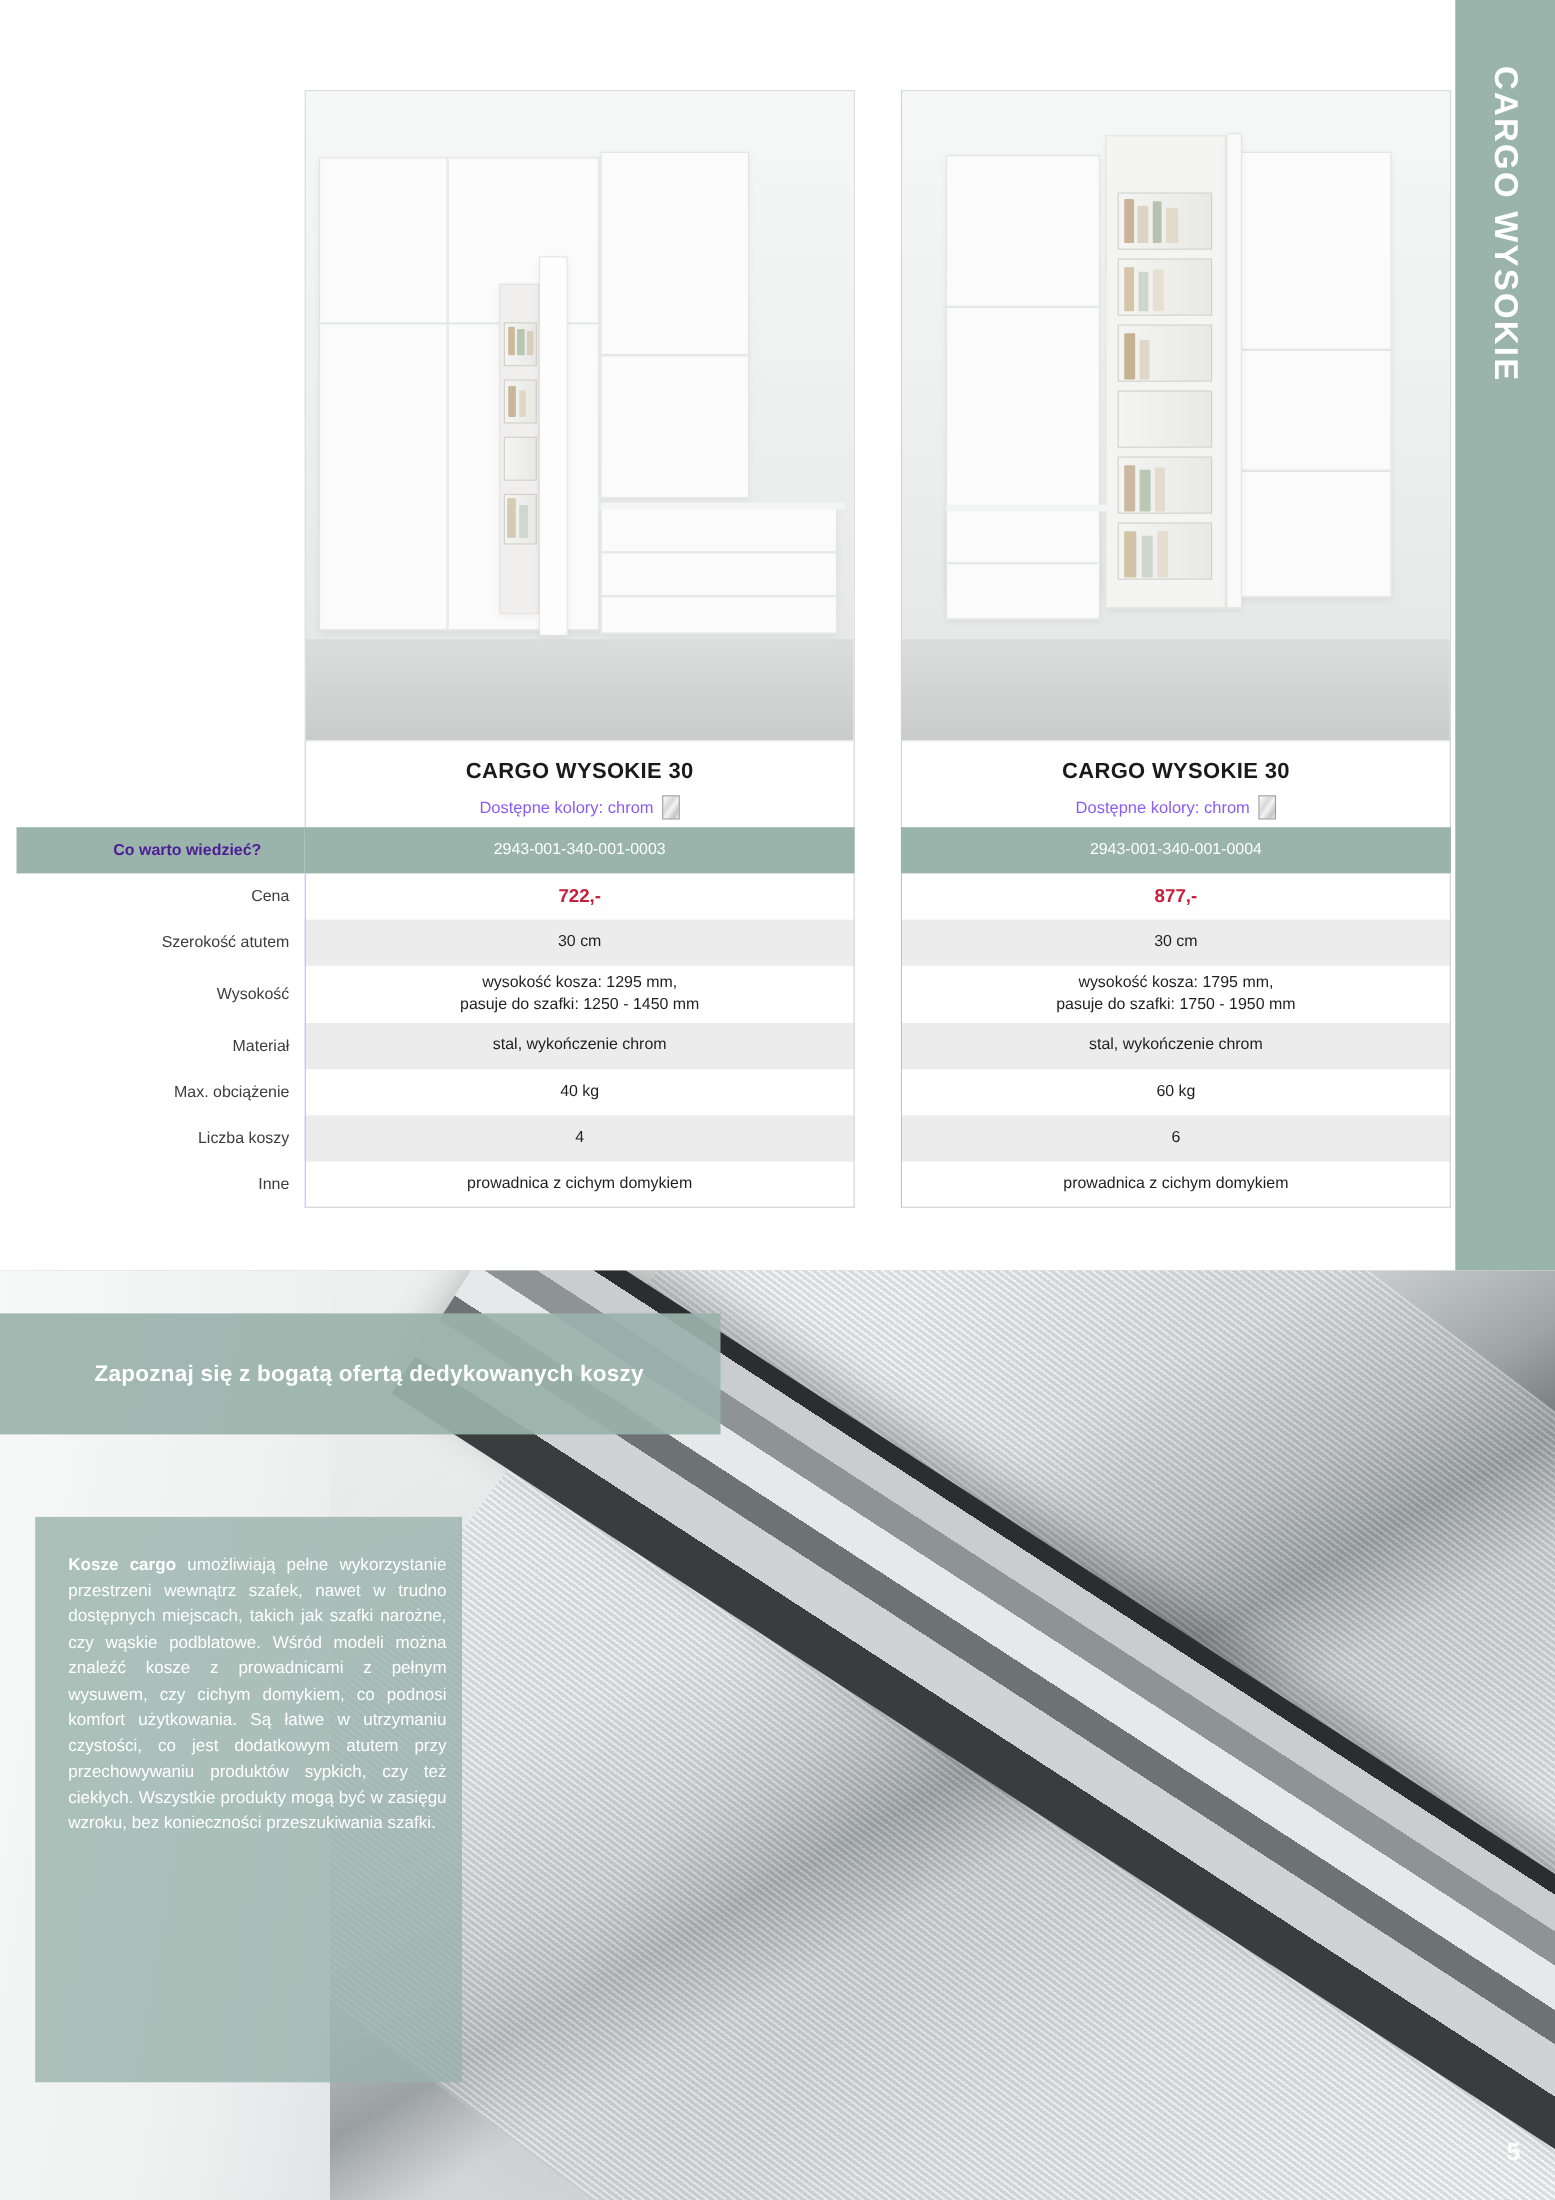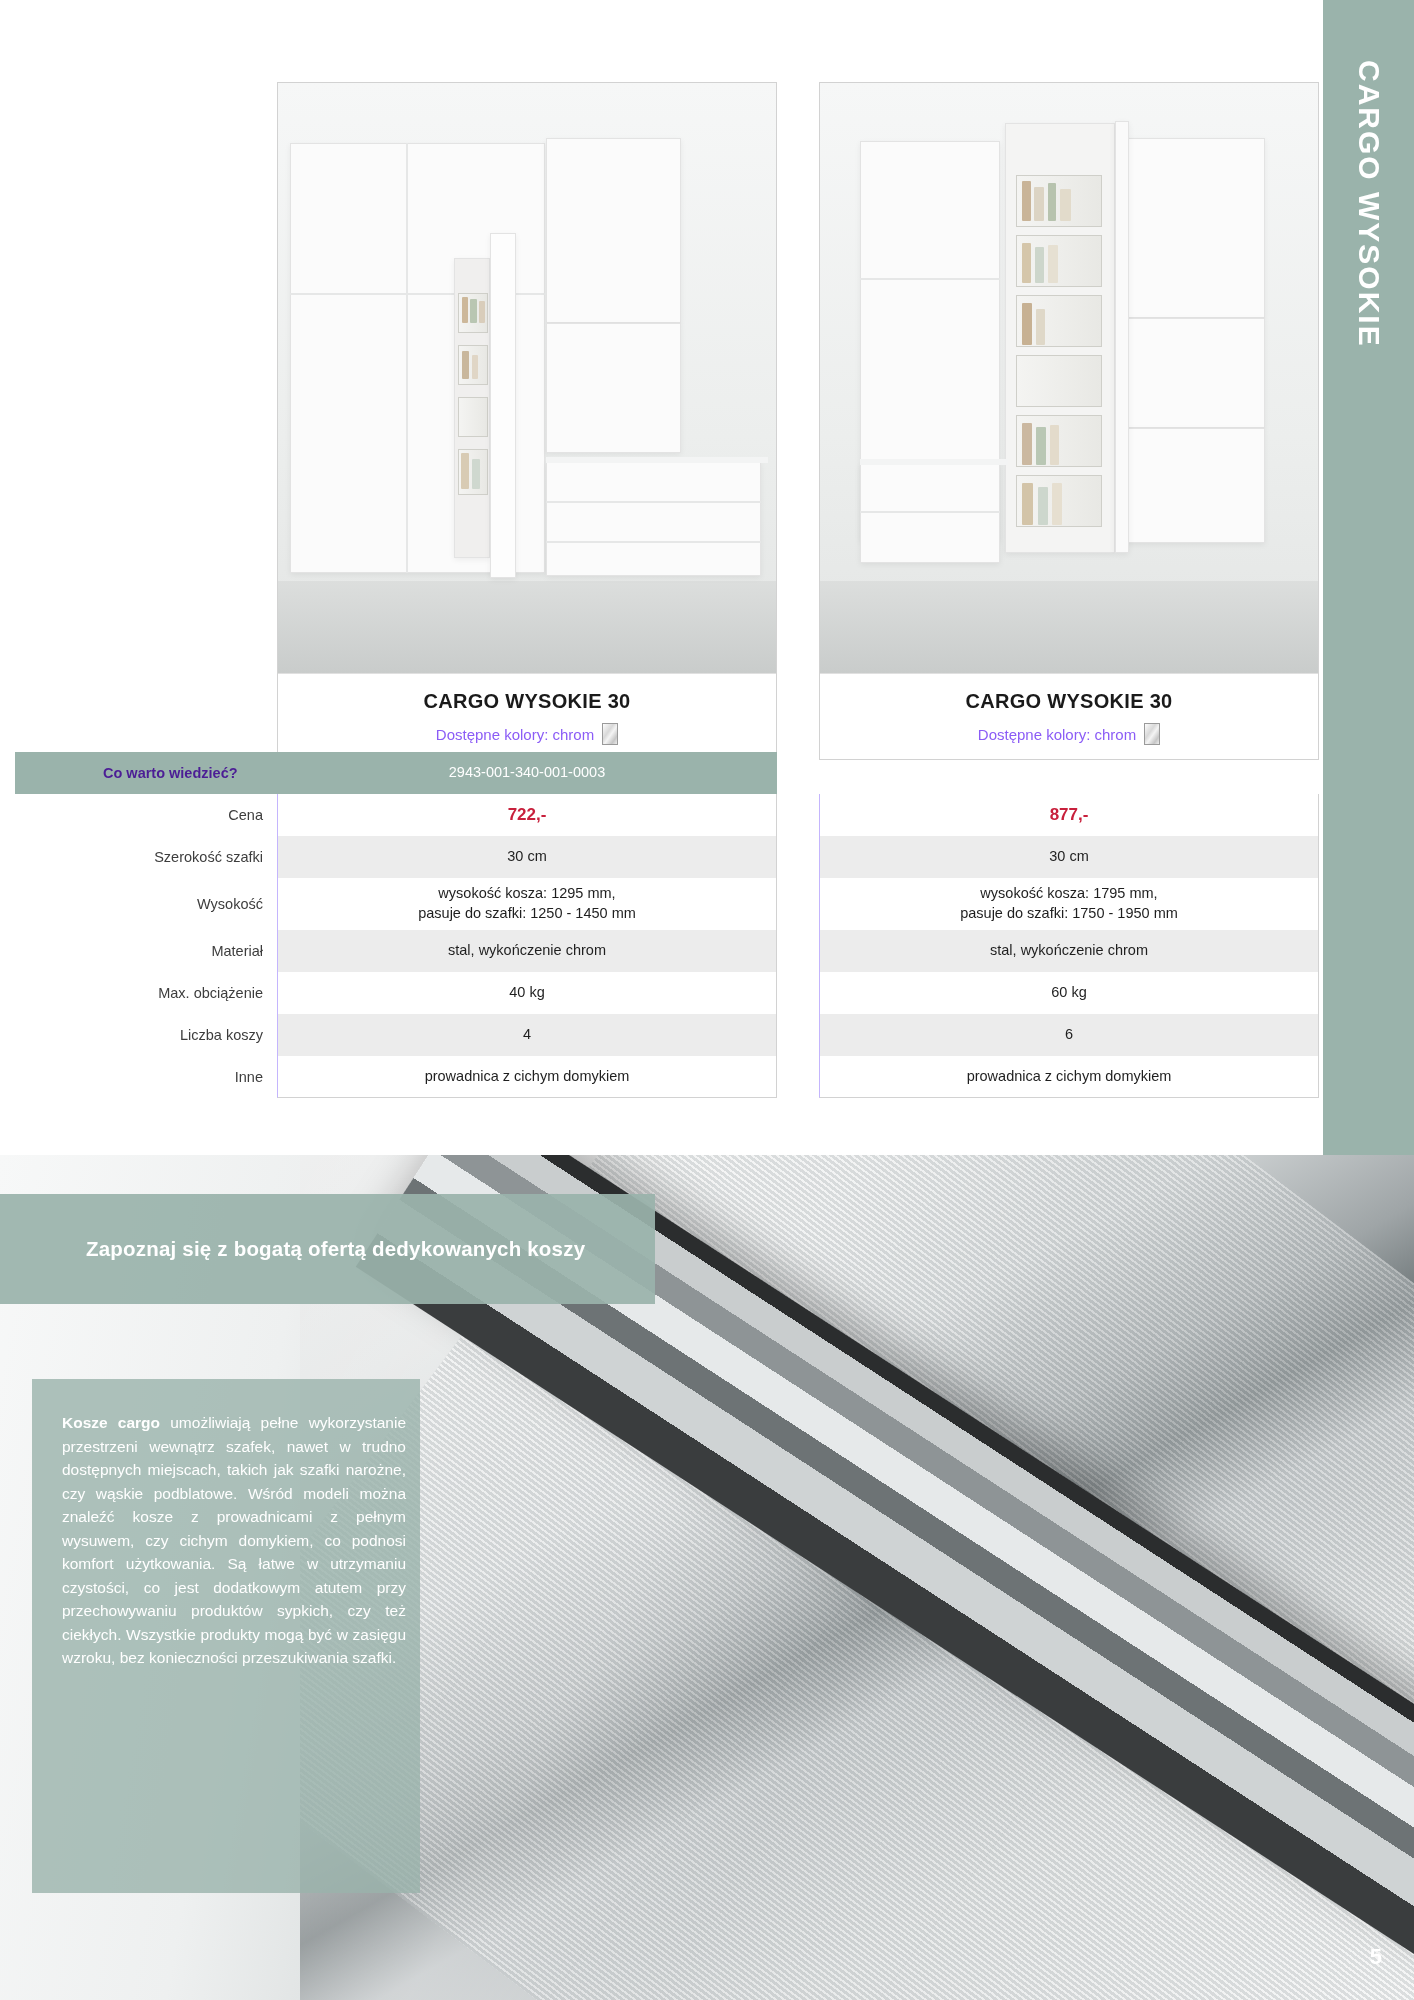--- a/index.html
+++ b/index.html
@@ -361,34 +361,35 @@
         <span class="swatch"></span>
       </div>
     </div>
   </div>
 
   <div class="spec">
 
     <div class="spec-row header">
       <div class="spec-label">Co warto wiedzieć?</div>
       <div class="spec-cell gap">2943-001-340-001-0003</div>
+      <div class="spec-cell">2943-001-340-001-0004</div>
     </div>
 
     <div class="spec-row">
       <div class="spec-label">Cena</div>
       <div class="spec-cell gap">
           <span class="price">722,-</span>
         </div>
       <div class="spec-cell">
           <span class="price">877,-</span>
         </div>
     </div>
 
     <div class="spec-row alt">
-      <div class="spec-label">Szerokość szafki</div>
+      <div class="spec-label">Szerokość atutem</div>
       <div class="spec-cell gap">30 cm</div>
       <div class="spec-cell">30 cm</div>
     </div>
 
     <div class="spec-row tall">
       <div class="spec-label">Wysokość</div>
       <div class="spec-cell gap">
         <div>
           <div>wysokość kosza: 1295 mm,</div>
           <div>pasuje do szafki: 1250 - 1450 mm</div>

